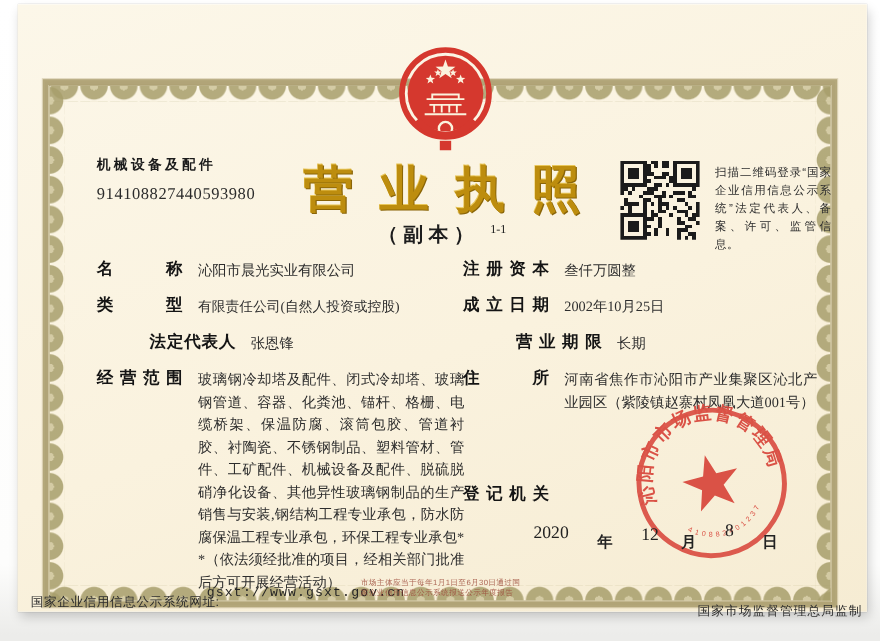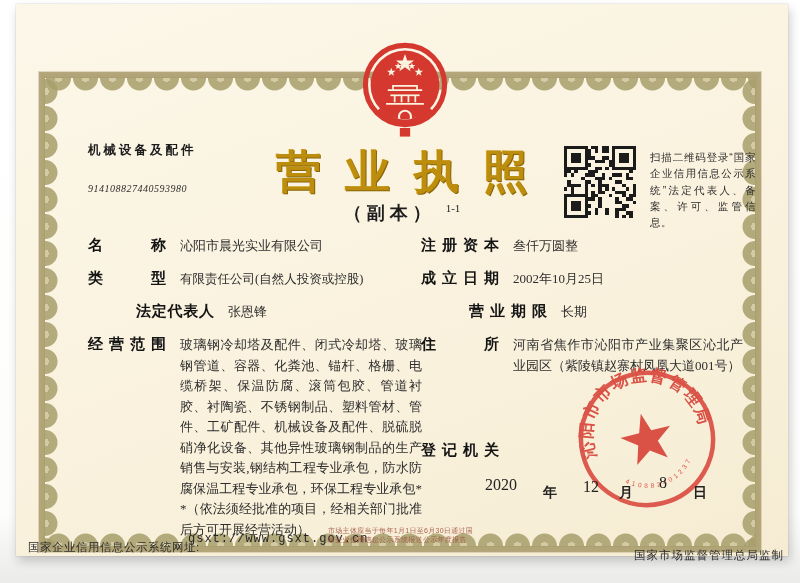--- a/index.html
+++ b/index.html
@@ -29,21 +29,21 @@
   .sc-left{left:0;top:0;bottom:0;width:14px;
     background:radial-gradient(circle at 0 50%,#cdc49a 0 4px,#a79e6b 4px 12px,rgba(167,158,107,0) 13px);
     background-size:14px 27px;background-repeat:repeat-y;}
   .sc-right{right:0;top:0;bottom:0;width:14px;
     background:radial-gradient(circle at 100% 50%,#cdc49a 0 4px,#a79e6b 4px 12px,rgba(167,158,107,0) 13px);
     background-size:14px 27px;background-repeat:repeat-y;}
   
   .emblem{position:absolute;left:50%;top:38px;width:86px;height:98px;margin-left:-40px;}
   .credit{position:absolute;left:72px;top:138px;}
   .credit .lab{font-size:12.5px;font-weight:bold;letter-spacing:3px;color:#1c1c1c;}
-  .credit .code{font-size:10px;margin-top:24px;color:#2b2b2b;font-family:"Liberation Serif","DejaVu Serif",serif;letter-spacing:.5px;font-style:italic;}
+  .credit .code{font-size:15px;margin-top:10px;color:#2b2b2b;font-family:"Liberation Serif","DejaVu Serif",serif;letter-spacing:.5px;}
   .title{
     position:absolute;left:0;right:0;top:138px;text-align:center;
     font-size:45px;font-weight:bold;letter-spacing:24px;padding-left:24px;
     color:#bd8d0e;text-shadow:1px 1px 0 #8a6508,-0.5px -0.5px 0 #e9c75a;
     font-family:"Liberation Serif","DejaVu Serif",serif;
   }
   .subtitle{
     position:absolute;left:0;right:0;top:197px;text-align:center;
     font-size:18px;font-weight:bold;letter-spacing:5px;color:#1d1d1d;
   }

